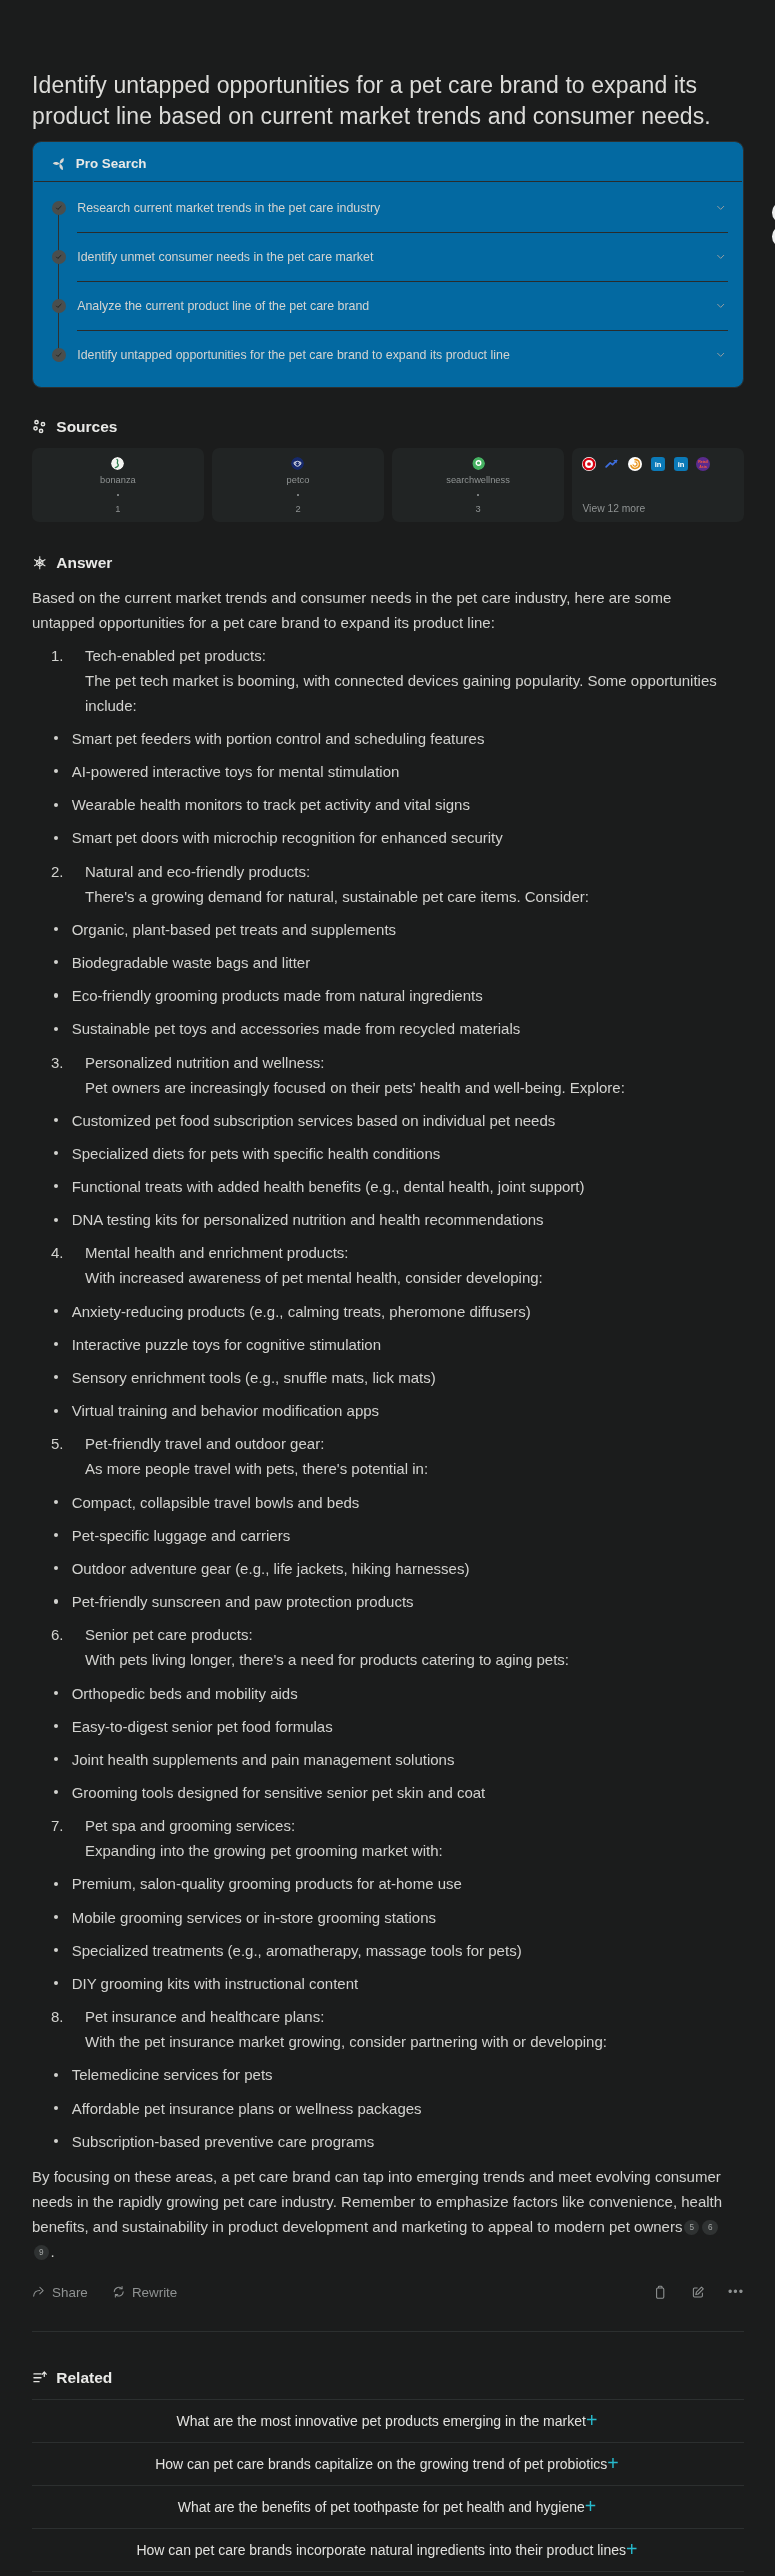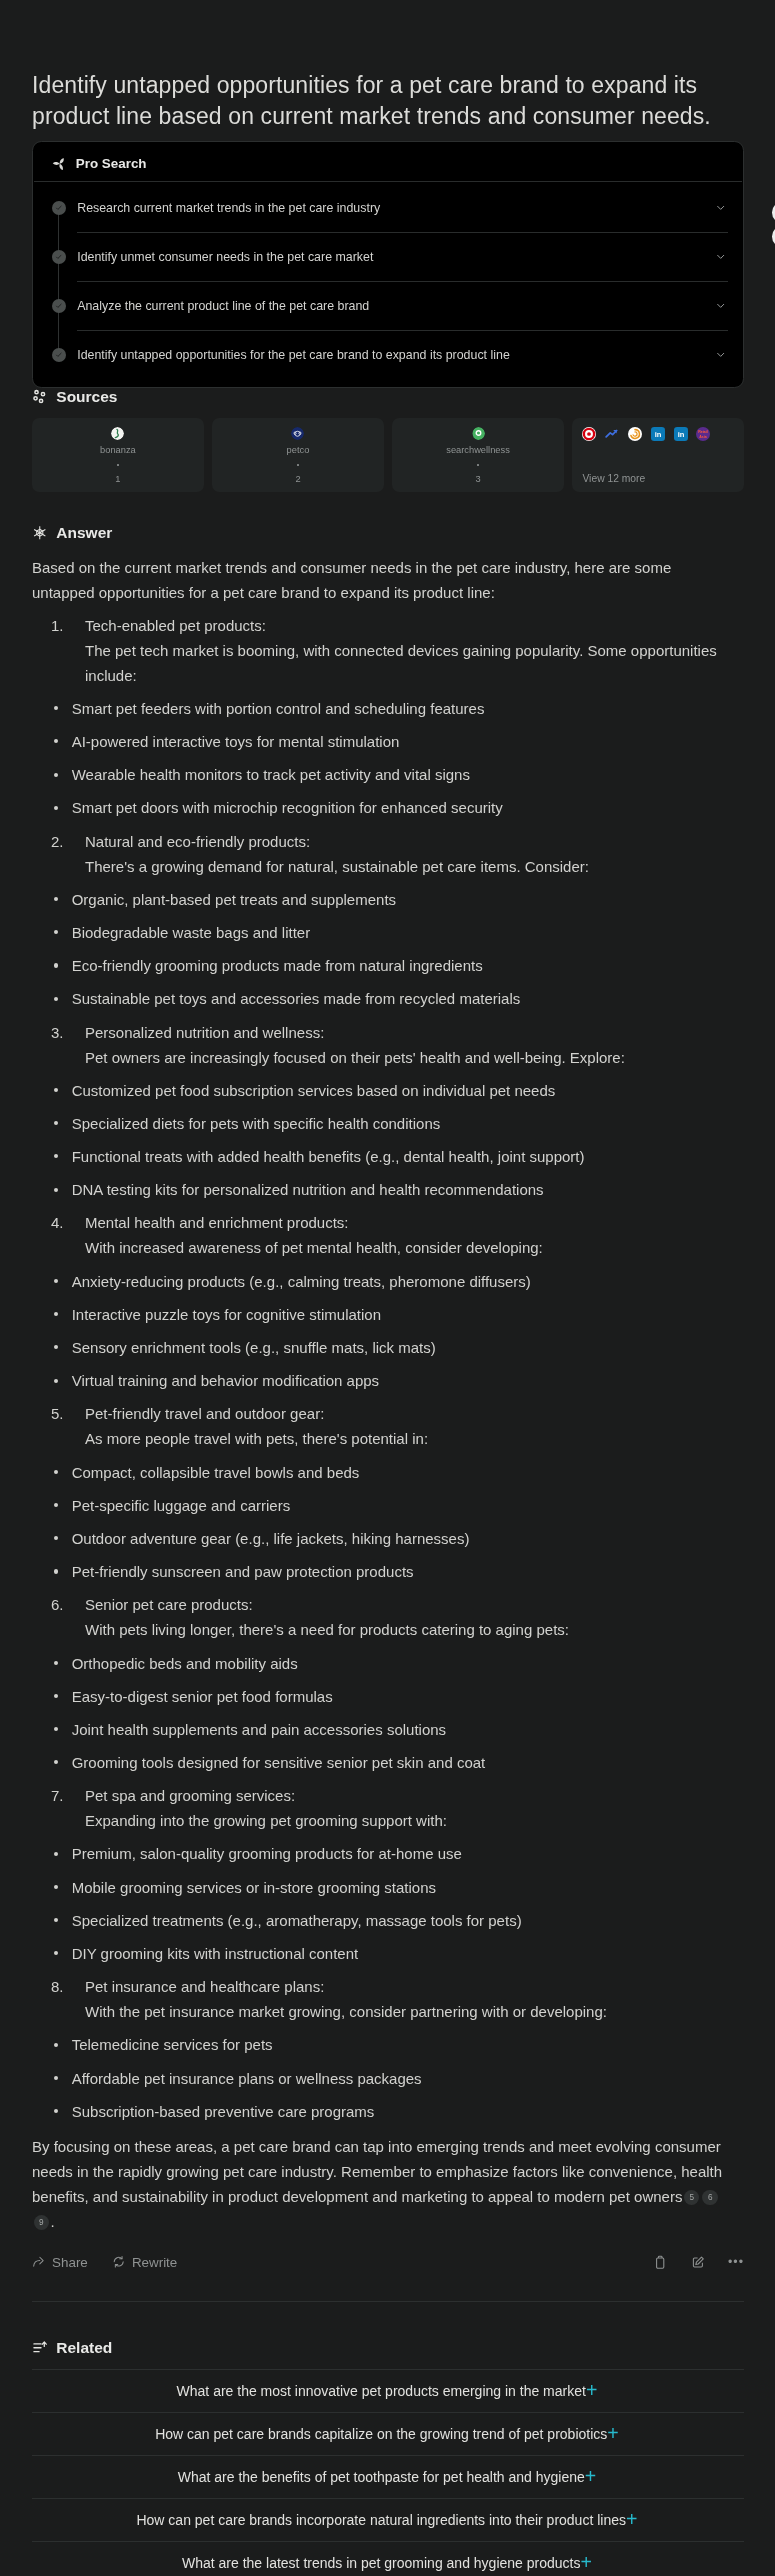--- a/index.html
+++ b/index.html
@@ -11,42 +11,42 @@
   }
   .wrap { padding:0 32px; }
 
   
   .query-title {
     margin:70px 0 0 0; font-size:23px; line-height:31px; font-weight:400;
     color:#dcdcd9; letter-spacing:0.1px; max-width:716px;
   }
 
   
-  .pro-card { margin-top:9.3px; background:#000000; border:0.5px solid #2c2f2f; border-radius:9.3px; }
+  .pro-card { margin-top:9.3px; background:#0369a1; border:0.5px solid #2c2f2f; border-radius:9.3px; }
   .pro-header { display:flex; align-items:center; gap:8.8px; padding:13.4px 16.5px 10.3px 18.5px; }
   .pro-header .swirl { width:15.5px; height:15.5px; color:#d8d8d5; flex:none; }
   .pro-header-label { font-size:13.4px; font-weight:700; color:#e9e9e7; }
   .pro-divider { border-top:0.5px solid #292c2c; margin:0 1px; }
   .steps { position:relative; padding:1px 0 7.2px 0; }
   .steps .vline { position:absolute; left:25px; top:26px; bottom:32px; width:1px; background:#2e3131; }
   .step { display:flex; align-items:center; min-height:49px; position:relative; padding-right:15.5px; }
   .step + .step::before { content:""; position:absolute; top:0; left:44px; right:15.5px; border-top:0.5px solid #292c2c; }
   .check {
     width:14.4px; height:14.4px; border-radius:50%; background:#4a4e4d; margin-left:18.5px;
     display:flex; align-items:center; justify-content:center; flex:none; position:relative; z-index:1;
   }
   .check svg { width:7.7px; height:7.7px; stroke:#1d1f1f; stroke-width:3; fill:none; }
   .step-label { margin-left:11.3px; flex:1; font-size:12.4px; color:#d4d4d1; }
   .chev { width:13.4px; height:13.4px; color:#9da0a0; flex:none; }
 
   
   .sec-header { display:flex; align-items:center; gap:8.8px; }
   .sec-header .sec-icon { width:15.5px; height:15.5px; color:#e4e4e1; flex:none; }
   .sec-title { font-size:15.5px; font-weight:700; color:#e9e9e7; }
-  .sources-header { }
+  .sources-header { margin-top:30px; }
   .answer-header { margin-top:32px; }
   .related-header { margin-top:37px; }
 
   
   .src-row { display:flex; gap:8.2px; margin-top:12.4px; }
   .src-card {
     width:172px; height:74px; background:#212424; border-radius:7.2px; padding:8.8px 10.3px 7.7px 10.3px;
     display:flex; flex-direction:column; justify-content:space-between; cursor:pointer;
   }
   .src-title {
@@ -415,33 +415,33 @@
       <li class="b">
           <span class="dot"></span>
           <span class="btxt">Orthopedic beds and mobility aids</span>
         </li>
       <li class="b">
           <span class="dot"></span>
           <span class="btxt">Easy-to-digest senior pet food formulas</span>
         </li>
       <li class="b">
           <span class="dot"></span>
-          <span class="btxt">Joint health supplements and pain accessories solutions</span>
+          <span class="btxt">Joint health supplements and pain management solutions</span>
         </li>
       <li class="b">
           <span class="dot"></span>
           <span class="btxt">Grooming tools designed for sensitive senior pet skin and coat</span>
         </li>
     </ul>
 
     <div class="num-row">
       <span class="num">7.</span>
       <div class="num-body">
         <div class="num-heading">Pet spa and grooming services:</div>
-        <div class="num-desc">Expanding into the growing pet grooming support with:</div>
+        <div class="num-desc">Expanding into the growing pet grooming market with:</div>
       </div>
     </div>
     <ul class="bullets">
       <li class="b">
           <span class="dot"></span>
           <span class="btxt">Premium, salon-quality grooming products for at-home use</span>
         </li>
       <li class="b">
           <span class="dot"></span>
           <span class="btxt">Mobile grooming services or in-store grooming stations</span>

